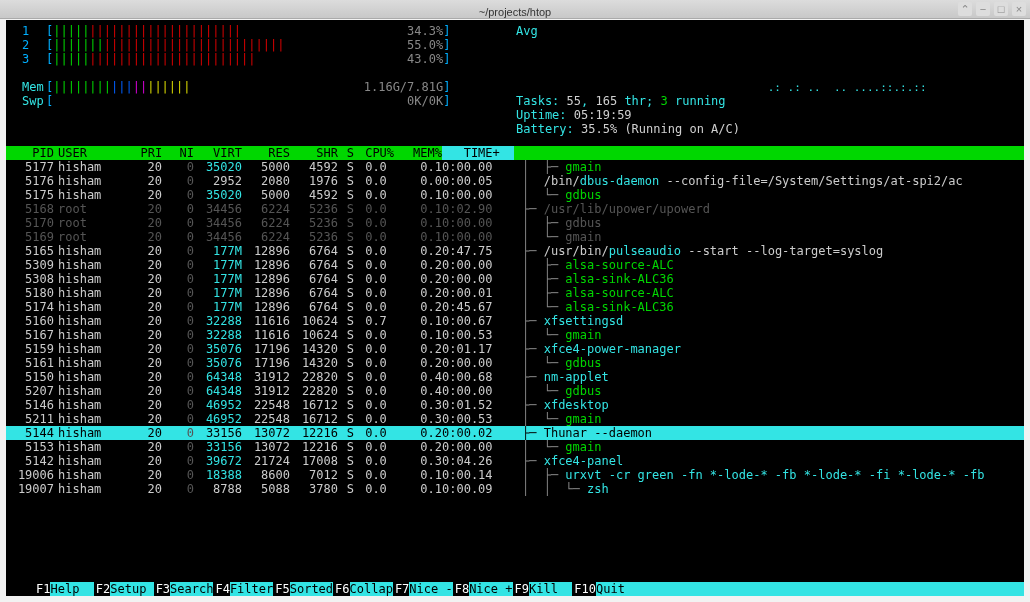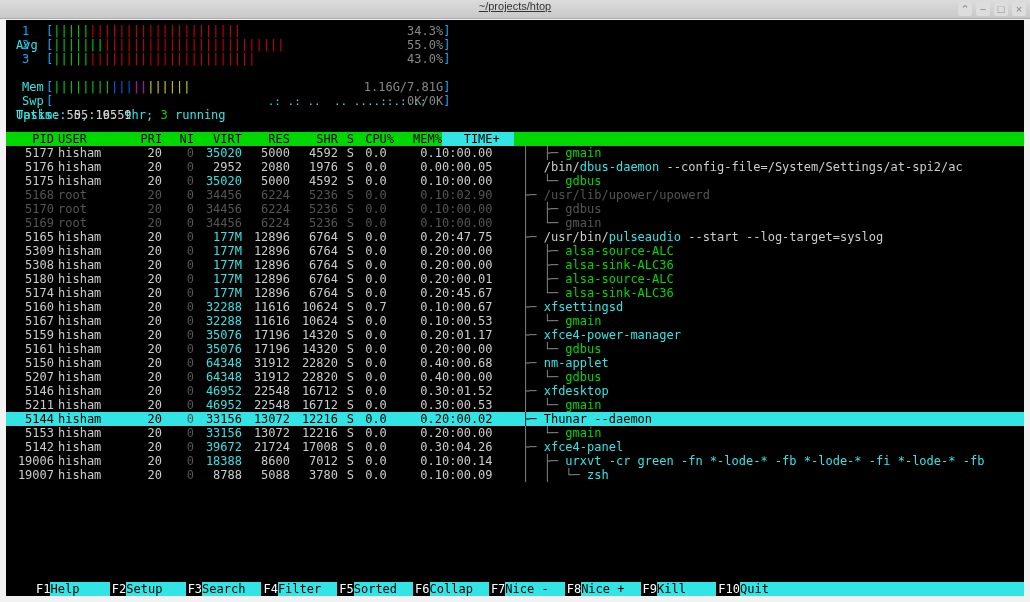--- a/index.html
+++ b/index.html
@@ -1,21 +1,21 @@
 <!DOCTYPE html>
 <html><head>
 <meta charset="utf-8">
 <style>
   html,body{margin:0;padding:0;background:#ccc;}
   .window{width:1030px;height:602px;background:#f2f2f2;box-sizing:border-box;position:relative;font-family:sans-serif;}
-  .titlebar{height:18px;background:linear-gradient(#dcdcdc,#c8c8c8);display:flex;align-items:flex-start;justify-content:center;font-size:11px;color:#333;border-bottom:1px solid #aaa;position:relative;text-decoration:underline;}
+  .titlebar{height:18px;background:linear-gradient(#dcdcdc,#c8c8c8);display:flex;align-items:flex-end;justify-content:center;font-size:11px;color:#333;border-bottom:1px solid #aaa;position:relative;}
   .titlebar-buttons{position:absolute;right:4px;top:2px;display:flex;gap:4px;}
   .titlebar-btn{width:14px;height:14px;font-size:11px;line-height:14px;text-align:center;color:#888;background:#ddd;border-radius:2px;cursor:pointer;}
   .term{position:absolute;left:6px;top:20px;right:6px;bottom:6px;background:#000;color:#ccc;font-family:"DejaVu Sans Mono","Courier New",monospace;font-size:12px;line-height:14px;padding:4px 0 0 0;overflow:hidden;box-sizing:border-box;}
-  .header-row{display:flex;height:14px;white-space:pre;flex-direction:column;}
+  .header-row{display:flex;height:14px;white-space:pre;}
   .leftcol{width:500px;padding-left:16px;box-sizing:border-box;}
   .rightcol{flex:1;padding-left:10px;}
   .cpunum{color:#00afff;width:24px;display:inline-block;}
   .brk{color:#00afff;}
   .meter{display:inline-block;width:300px;letter-spacing:0;}
   .seg-g{color:#00d700;}
   .seg-b{color:#005fff;}
   .seg-y{color:#d7d700;}
   .seg-r{color:#d70000;}
   .seg-m{color:#d700d7;}
@@ -44,21 +44,21 @@
   .c-mem{width:44px;text-align:right;}
   .c-time{width:72px;text-align:left;}
   .c-cmd{flex:1;padding-left:8px;overflow:hidden;}
   .mvirt{color:#33e4e4;}
   .dimz{color:#555;}
   .tree{color:#888;}
   .exe{color:#33e4e4;}
   .thr{color:#00d700;}
   .fbar{position:absolute;left:0;right:0;bottom:0;height:14px;background:#33e4e4;color:#000;display:flex;white-space:pre;margin-left:28px;}
   .fkey{background:#000;color:#fff;padding:0 0 0 2px;}
-  .flabel{padding-right:16px;}
+  .flabel{padding-right:0px;}
 </style>
 </head>
 <body>
 
 <div class="window">
   <div class="titlebar">
     <span>~/projects/htop</span>
     <div class="titlebar-buttons">
       <div class="titlebar-btn">⌃</div>
       <div class="titlebar-btn">−</div>
@@ -70,20 +70,21 @@
   <div class="term">
 
     <div id="hdr">
         <div class="header-row"><div class="leftcol"><span class="cpunum">1</span><span class="brk">[</span><span class="meter"><span class="seg-g">|||||</span><span class="seg-r">|||||||||||||||||||||</span></span><span class="pct">34.3%</span><span class="brk">]</span></div><div class="rightcol"><span class="avglabel">Avg</span></div></div>
         <div class="header-row"><div class="leftcol"><span class="cpunum">2</span><span class="brk">[</span><span class="meter"><span class="seg-g">|||||||</span><span class="seg-r">|||||||||||||||||||||||||</span></span><span class="pct">55.0%</span><span class="brk">]</span></div><div class="rightcol"></div></div>
         <div class="header-row"><div class="leftcol"><span class="cpunum">3</span><span class="brk">[</span><span class="meter"><span class="seg-g">|||||</span><span class="seg-r">|||||||||||||||||||||||</span></span><span class="pct">43.0%</span><span class="brk">]</span></div><div class="rightcol"></div></div>
         <div class="header-row"><div class="rightcol"></div></div>
         <div class="header-row"><div class="leftcol"><span class="cpunum" style="color:#33e4e4">Mem</span><span class="brk">[</span><span class="meter"><span class="seg-g">||||||||</span><span class="seg-b">|||</span><span class="seg-m">||</span><span class="seg-y">||||||</span></span><span class="pct">1.16G/7.81G</span><span class="brk">]</span></div><div class="rightcol"><span class="avggraph">                                      .: .: ..  .. ....::.:.::</span></div></div>
         <div class="header-row"><div class="leftcol"><span class="cpunum" style="color:#33e4e4">Swp</span><span class="brk">[</span><span class="meter"></span><span class="pct">0K/0K</span><span class="brk">]</span></div><div class="rightcol"><span class="tasks">Tasks: </span><span class="tnum">55</span><span class="tasks">, </span><span class="tnum">165</span><span class="tasks"> thr; </span><span class="tbold">3</span><span class="tasks"> running</span></div></div>
         <div class="header-row"><div class="leftcol"></div><div class="rightcol"><span class="tasks">Uptime: </span><span class="tnum">05:19:59</span></div></div>
+        <div class="header-row"><div class="leftcol"></div><div class="rightcol"><span class="tasks">Battery: </span><span class="tnum">35.5% (Running on A/C)</span></div></div>
         <div class="header-row" style="height:10px"></div>
       </div>
 
     <div class="colhead">
       <span class="c-pid">  PID</span>
       <span class="c-user">USER    </span>
       <span class="c-pri">  PRI</span>
       <span class="c-ni">  NI</span>
       <span class="c-virt"> VIRT</span>
       <span class="c-res">  RES</span>

